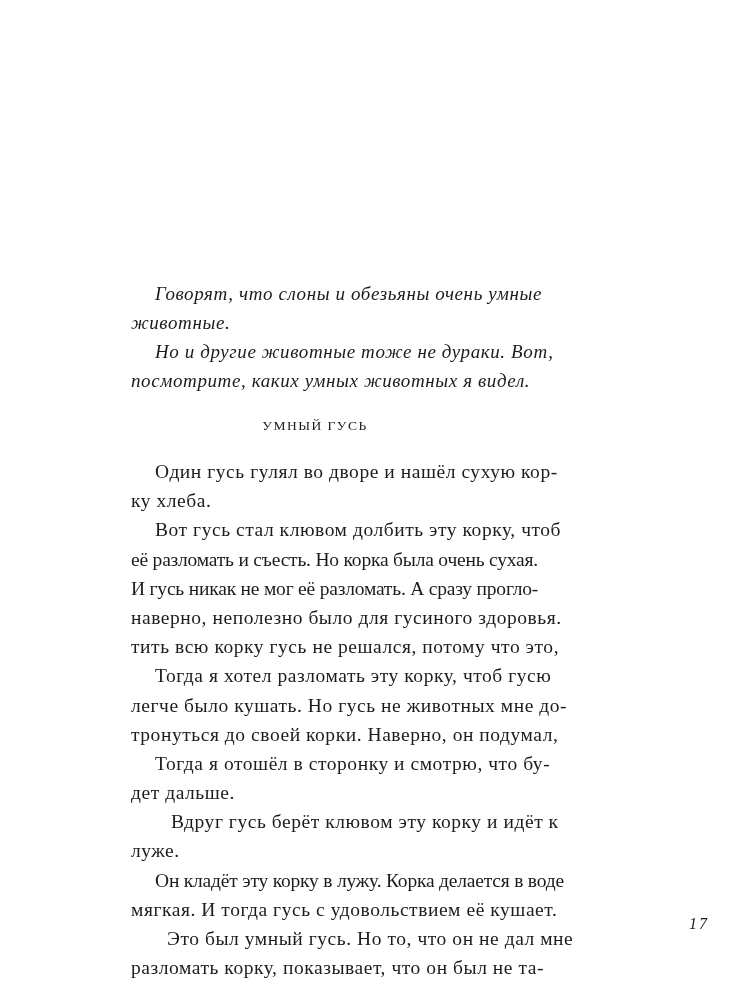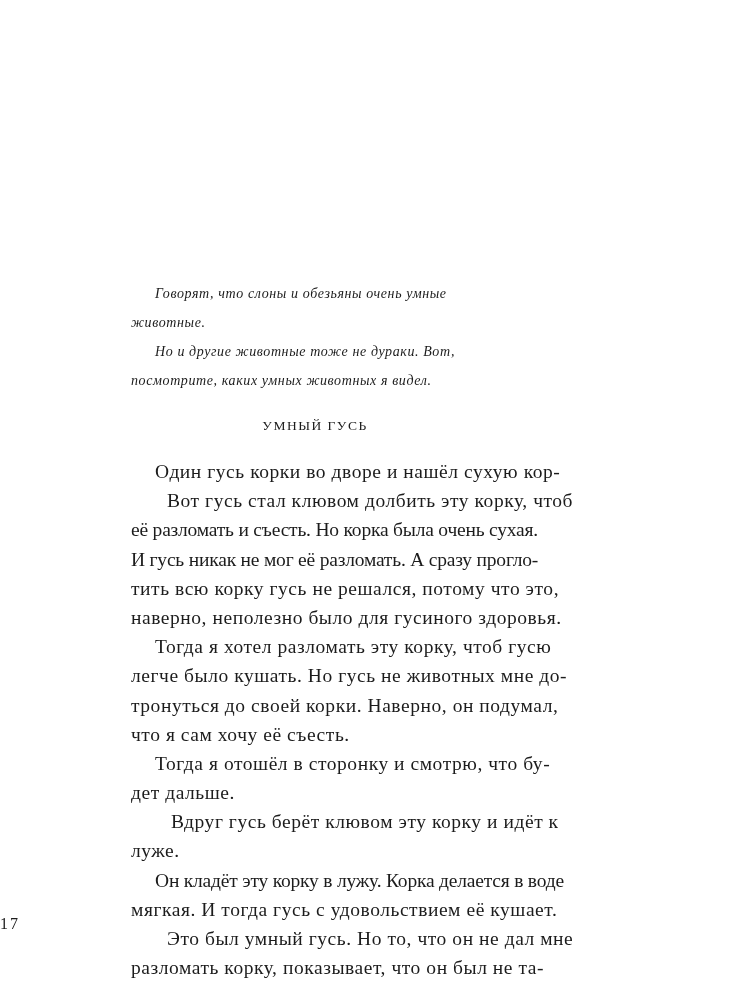--- a/index.html
+++ b/index.html
@@ -5,63 +5,63 @@
   html, body { margin: 0; padding: 0; }
   body {
     width: 750px; height: 1000px; background: #ffffff;
     position: relative; overflow: hidden;
     font-family: "DejaVu Serif", "Liberation Serif", serif;
     color: #1c1c1c;
   }
   .page { position: absolute; left: 0; top: 0; width: 750px; height: 1000px; }
   .intro { position: absolute; left: 155px; top: 279px; width: 440px; }
   .intro .line {
-    font-style: italic; font-size: 14px; line-height: 29px; height: 29px;
+    font-style: italic; font-size: 19px; line-height: 29px; height: 29px;
     white-space: nowrap; font-family: "Liberation Serif", serif;
     letter-spacing: 0.6px;
   }
   .heading {
     position: absolute; left: 0; width: 630px; top: 418px; text-align: center;
     font-size: 13.5px; letter-spacing: 1.5px; font-family: "Liberation Serif", serif;
   }
   .body { position: absolute; left: 155px; top: 457px; width: 440px; }
   .body .line {
     font-size: 19.5px; line-height: 29.2px; height: 29.2px; white-space: nowrap;
     font-family: "Liberation Serif", serif; letter-spacing: 0.55px;
   }
   .body .line.tight { letter-spacing: -0.2px; }
   .pagenum {
-    position: absolute; left: 0; width: 709px; top: 915px; text-align: left;
-    font-size: 16px; letter-spacing: 2px; font-family: "Liberation Serif", serif;
+    position: absolute; left: 0; width: 709px; top: 915px; text-align: right;
+    font-size: 16px; letter-spacing: 2px; font-family: "Liberation Serif", serif; font-style: italic;
   }
 </style>
 </head>
 <body>
 
 <div class="page">
   <div class="intro">
     <div class="line" style="margin-left:0">Говорят, что слоны и обезьяны очень умные</div>
     <div class="line" style="margin-left:-24px">животные.</div>
     <div class="line" style="margin-left:0">Но и другие животные тоже не дураки. Вот,</div>
     <div class="line" style="margin-left:-24px">посмотрите, каких умных животных я видел.</div>
   </div>
 
   <div class="heading">УМНЫЙ ГУСЬ</div>
 
   <div class="body">
-    <div class="line" style="margin-left:0">Один гусь корки во дворе и нашёл сухую кор-</div>
-    <div class="line" style="margin-left:12px">Вот гусь стал клювом долбить эту корку, чтоб</div>
+    <div class="line" style="margin-left:0">Один гусь гулял во дворе и нашёл сухую кор-</div>
+    <div class="line" style="margin-left:-24px">ку хлеба.</div>
+    <div class="line" style="margin-left:0">Вот гусь стал клювом долбить эту корку, чтоб</div>
     <div class="line tight" style="margin-left:-24px">её разломать и съесть. Но корка была очень сухая.</div>
     <div class="line tight" style="margin-left:-24px">И гусь никак не мог её разломать. А сразу прогло-</div>
+    <div class="line" style="margin-left:-24px">наверно, неполезно было для гусиного здоровья.</div>
     <div class="line" style="margin-left:-24px">тить всю корку гусь не решался, потому что это,</div>
-    <div class="line" style="margin-left:-24px">наверно, неполезно было для гусиного здоровья.</div>
     <div class="line" style="margin-left:0">Тогда я хотел разломать эту корку, чтоб гусю</div>
     <div class="line" style="margin-left:-24px">легче было кушать. Но гусь не животных мне до-</div>
     <div class="line" style="margin-left:-24px">тронуться до своей корки. Наверно, он подумал,</div>
-    <div class="line" style="margin-left:-24px">что я сам хочу её съесть.</div>
     <div class="line" style="margin-left:0">Тогда я отошёл в сторонку и смотрю, что бу-</div>
     <div class="line" style="margin-left:-24px">дет дальше.</div>
     <div class="line" style="margin-left:16px">Вдруг гусь берёт клювом эту корку и идёт к</div>
     <div class="line" style="margin-left:-24px">луже.</div>
     <div class="line tight" style="margin-left:0">Он кладёт эту корку в лужу. Корка делается в воде</div>
     <div class="line" style="margin-left:-24px">мягкая. И тогда гусь с удовольствием её кушает.</div>
     <div class="line" style="margin-left:12px">Это был умный гусь. Но то, что он не дал мне</div>
     <div class="line" style="margin-left:-24px">разломать корку, показывает, что он был не та-</div>
   </div>
 

